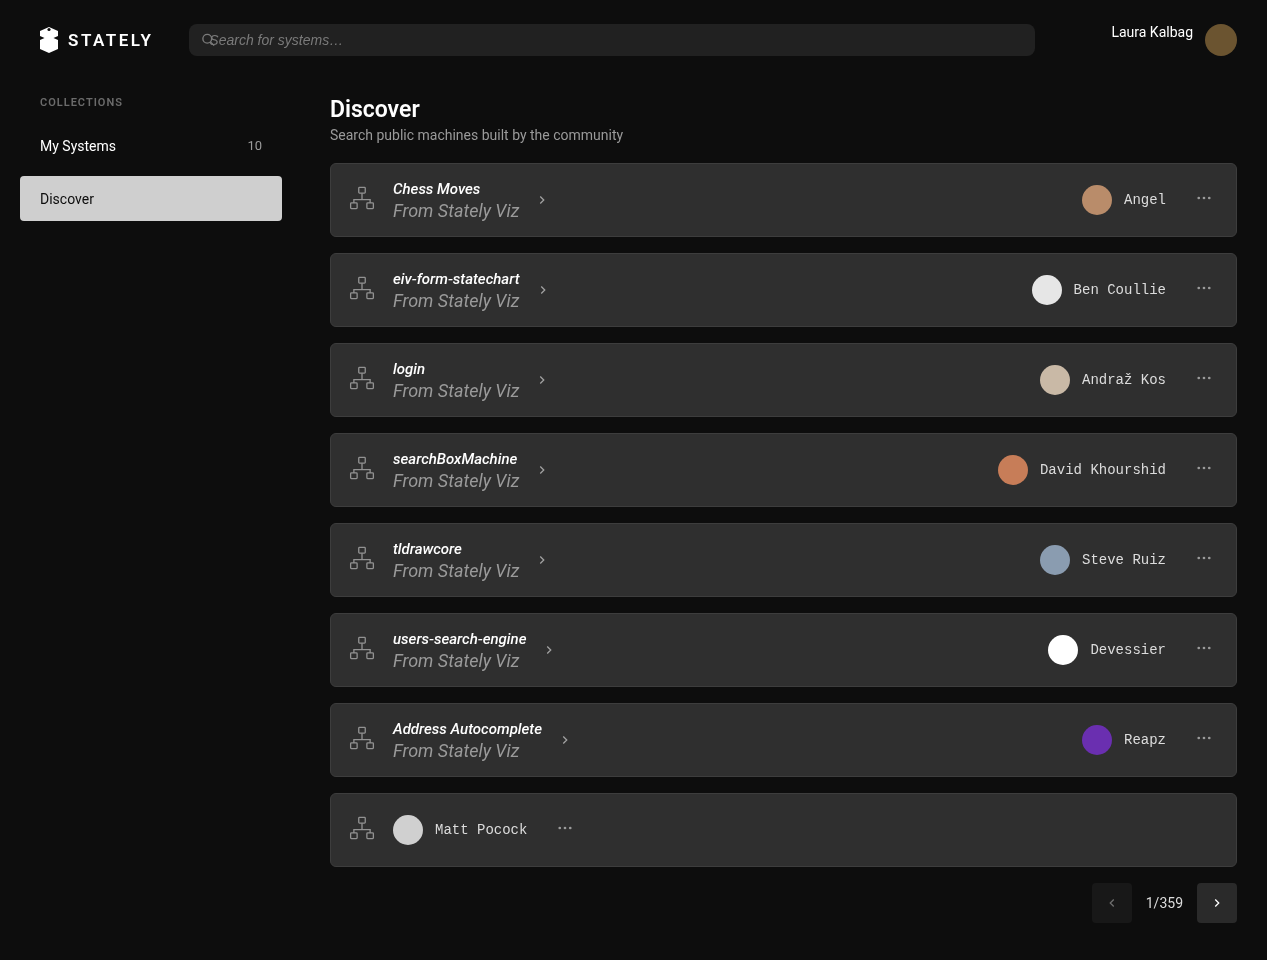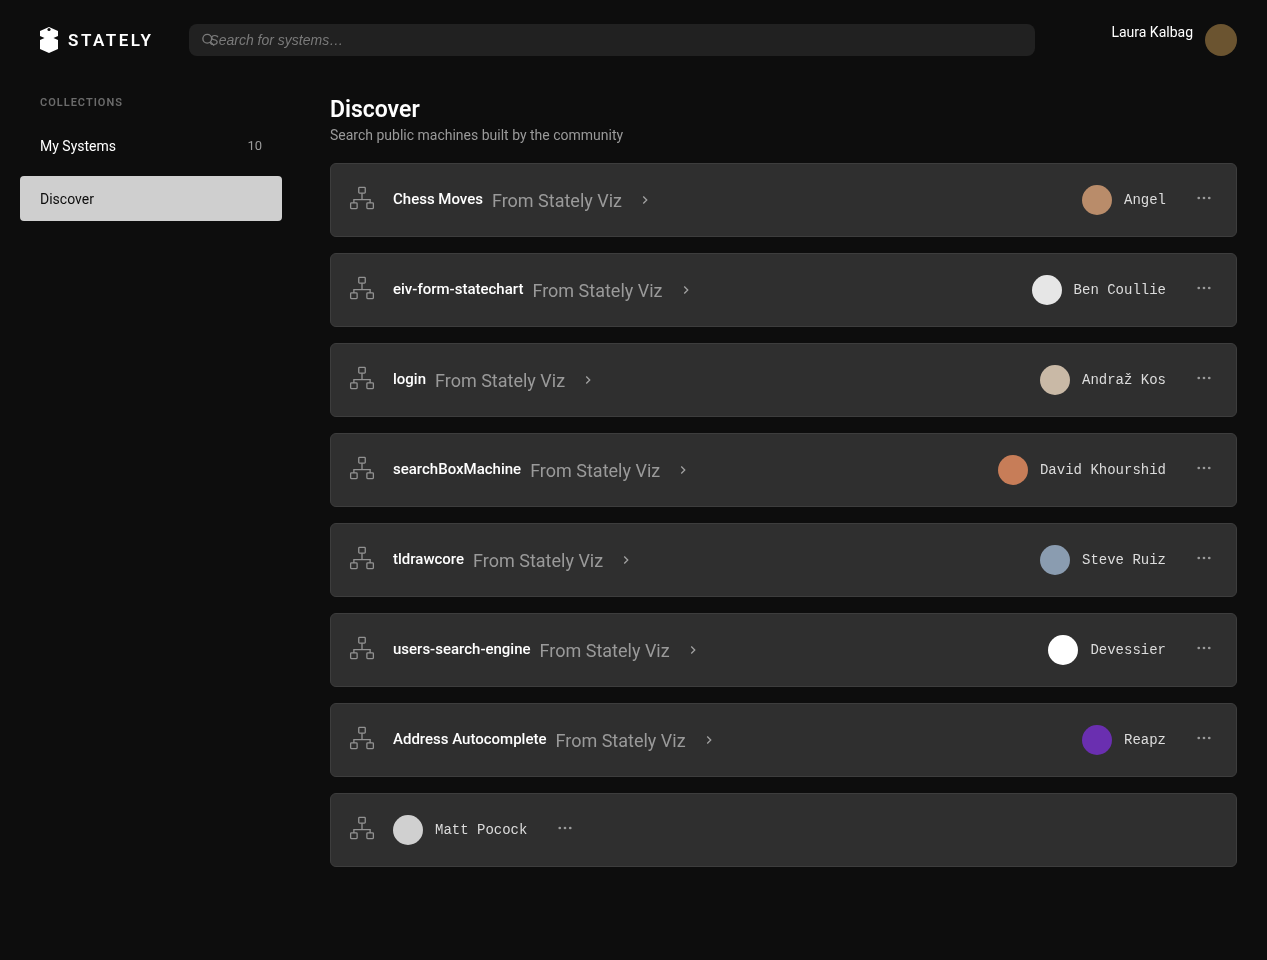--- a/index.html
+++ b/index.html
@@ -90,21 +90,21 @@
       border-radius: 6px;
       height: 74px;
       display: flex;
       align-items: center;
       padding: 0 18px;
       margin-bottom: 16px;
       cursor: pointer;
     }
     .card-icon { flex-shrink: 0; margin-right: 18px; opacity: 0.7; }
     .card-body { flex: 1; min-width: 0; display: flex; align-items: center; }
-    .card-text { display: flex; gap: 9px; }
+    .card-text { display: flex; flex-direction: column; gap: 2px; font-style: italic; }
     .card-title { font-size: 15px; font-weight: 500; color: #fff; }
     .card-sub { font-size: 18px; color: #9a9a9a; }
     .chev { margin-left: 16px; opacity: 0.55; display: flex; }
     .card-author { display: flex; align-items: center; gap: 12px; flex-shrink: 0; }
     .author-name { font-size: 14px; color: #dcdcdc; font-family: Liberation Mono, monospace; }
     .more-btn {
       width: 28px; height: 28px;
       display: flex; align-items: center; justify-content: center;
       margin-left: 24px;
       cursor: pointer;
@@ -399,14 +399,27 @@
           <span class="more-btn">
             <span><svg width="18" height="18" viewBox="0 0 24 24" fill="#c9c9c9">
                 <circle cx="5" cy="12" r="1.8"></circle>
                 <circle cx="12" cy="12" r="1.8"></circle>
                 <circle cx="19" cy="12" r="1.8"></circle>
               </svg></span>
           </span>
         </div>
       </div>
 
+    <div class="pagination">
+      <div class="page-btn disabled">
+        <svg width="14" height="14" viewBox="0 0 24 24" fill="none" stroke="#fff" stroke-width="2.2">
+            <polyline points="15 18 9 12 15 6"></polyline>
+          </svg>
+      </div>
+      <span class="page-text">1/359</span>
+      <div class="page-btn">
+        <svg width="14" height="14" viewBox="0 0 24 24" fill="none" stroke="#fff" stroke-width="2.2">
+            <polyline points="9 18 15 12 9 6"></polyline>
+          </svg>
+      </div>
+    </div>
   </section>
 </div>
 
 </body></html>

